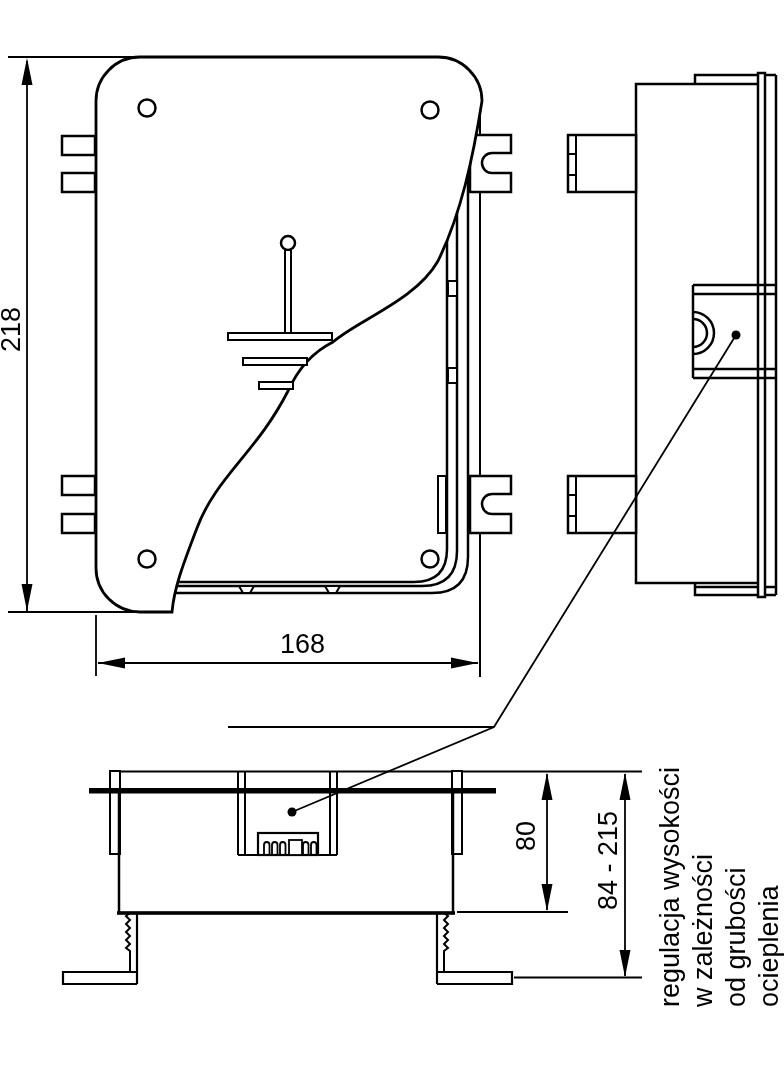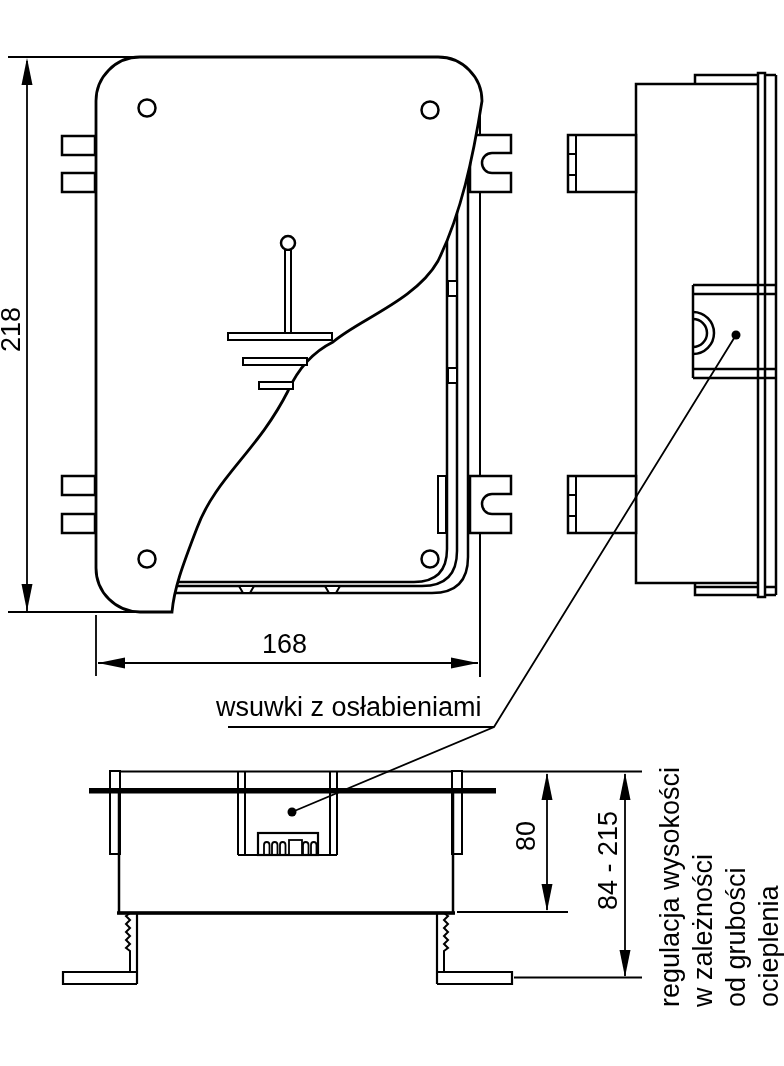--- a/index.html
+++ b/index.html
@@ -176,23 +176,22 @@
   <g stroke-width="1.8">
     <line x1="228" y1="727" x2="494" y2="727"></line>
     <polyline points="736,335 494,727 292,812" fill="none"></polyline>
     <circle cx="736" cy="335" r="4.5" fill="#000" stroke="none"></circle>
     <circle cx="292" cy="812" r="4.5" fill="#000" stroke="none"></circle>
   </g>
 </svg>
 
 <div class="lbl rot" style="left:-3px;top:352px;">218</div>
 
-<div class="lbl" style="left:262px;top:630px;">168</div>
-
-<div class="lbl" style="left:216px;top:693px;">wsuwki z osłabieniami</div>
+<div class="lbl" style="left:280px;top:630px;">168</div>
+
 
 <div class="lbl rot" style="left:512px;top:851px;">80</div>
 
 <div class="lbl rot" style="left:594px;top:910px;">84 - 215</div>
 
 <div class="lbl rot cap" style="left:654px;top:1007px;">
   <div>regulacja wysokości</div>
   <div>w zależności</div>
   <div>od grubości</div>
   <div>ocieplenia</div>

